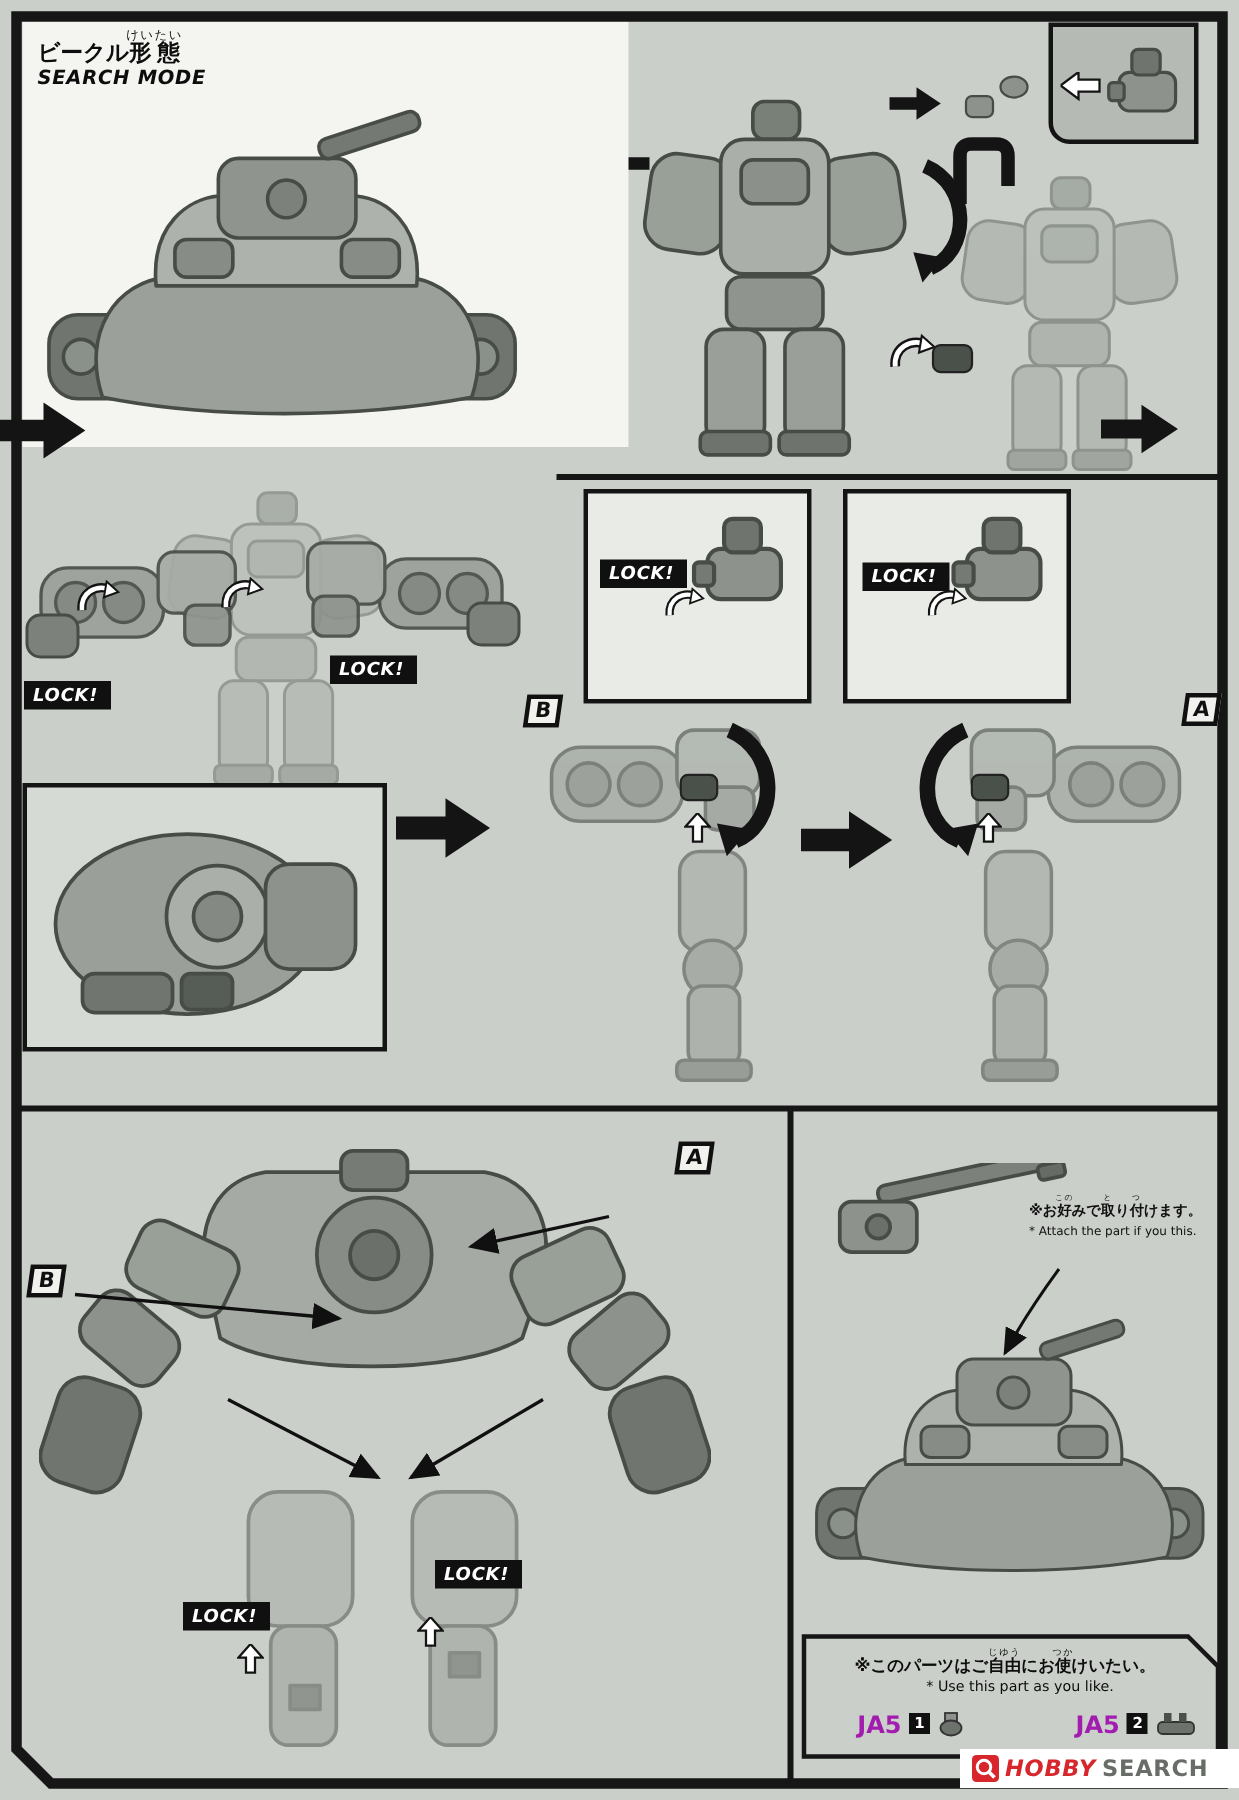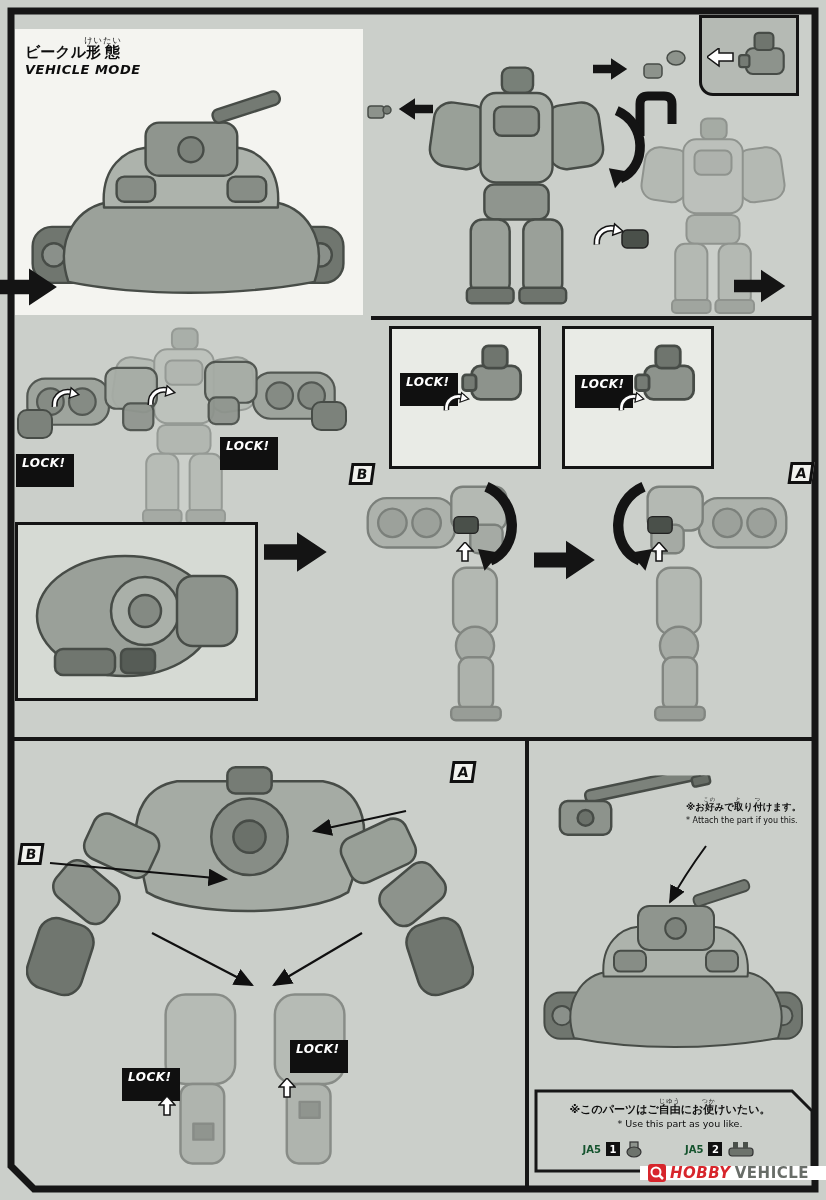--- a/index.html
+++ b/index.html
@@ -7,39 +7,39 @@
   .page { position:relative; width:826px; height:1200px; background:#cbcfca; overflow:hidden; margin:0 auto; }
   .abs { position:absolute; }
   svg { display:block; }
 
   .whitebox { background:#f4f4f0; }
   .title-ja { font-size:15px; font-weight:bold; color:#0d0d0d; line-height:1.1; }
   .title-en { font-size:13px; font-weight:bold; font-style:italic; color:#0d0d0d; letter-spacing:.5px; margin-top:1px; }
   ruby rt { font-size:55%; font-weight:normal; letter-spacing:1px; }
 
   .lock { background:#101010; color:#ffffff; font-weight:bold; font-style:italic;
-          font-size:12px; padding:2px 8px 17px 6px; display:inline-block; letter-spacing:.5px; }
+          font-size:12px; padding:2px 8px 3px 6px; display:inline-block; letter-spacing:.5px; }
   .abadge { width:24px; height:22px; border:3px solid #101010; background:#f1f2ee;
             font-weight:bold; font-size:14px; color:#101010; display:flex; align-items:center;
             justify-content:center; transform:skewX(-8deg); }
 
   .panel { background:#e9ebe6; border:3px solid #141414; }
   .framedbox { background:#d6dad4; border:3px solid #141414; }
   .insetbox { background:#b5bab4; border:3px solid #141414; border-bottom-left-radius:14px; }
 
   .divider { background:#161616; }
 
   .note-ja { font-size:9.5px; font-weight:bold; color:#101010; white-space:nowrap; }
   .note-en { font-size:8px; color:#101010; white-space:nowrap; margin-top:2px; }
 
   .pb-ja { font-size:11px; font-weight:bold; color:#0d0d0d; text-align:center; white-space:nowrap; }
   .pb-en { font-size:9.5px; color:#0d0d0d; text-align:center; white-space:nowrap; margin-top:1px;margin-left:20px; }
   .parts-row { display:flex; align-items:center; justify-content:center; gap:34px; }
   .part-item { display:flex; align-items:center; gap:5px; }
-  .ja5 { font-size:10px; font-weight:bold; color:#14532d; }
+  .ja5 { font-size:16px; font-weight:bold; color:#a21caf;margin-left:32px; }
   .numbadge { background:#101010; color:#fff; width:14px; height:14px; font-size:10px;
               font-weight:bold; display:inline-flex; align-items:center; justify-content:center; }
 
   .watermark { background:#ffffff; display:flex; align-items:center; gap:4px; padding-left:8px; }
   .wm-1 { font-size:15px; font-weight:bold; font-style:italic; letter-spacing:.5px; }
   .wm-2 { font-size:15px; font-weight:bold; color:#686d68; letter-spacing:.5px; }
 </style>
 </head>
 <body>
 
@@ -147,24 +147,24 @@
           <circle cx="40" cy="43" r="8" fill="#6b716a"></circle>
         </g>
       </symbol>
     </defs>
   </svg>
 
   <svg class="abs" style="left:0;top:0;z-index:5" width="826" height="1200">
     <path d="M 11 11 H 815 V 1189 H 34 L 11 1166 Z" fill="none" stroke="#161616" stroke-width="7"></path>
   </svg>
 
-  <div class="abs whitebox" style="left:15px;top:29px;width:348px;height:286px;z-index:2">
+  <div class="abs whitebox" style="left:15px;top:12px;width:404px;height:286px;z-index:2">
     <div class="abs" style="left:10px;top:7px">
       <div class="title-ja"><span>ビークル</span><ruby><span>形態</span><rt>けいたい</rt></ruby></div>
-      <div class="title-en">VEHICLE MODE</div>
+      <div class="title-en">SEARCH MODE</div>
     </div>
     <svg class="abs" style="left:9px;top:55px" width="330" height="222" viewBox="0 0 340 230">
         <use href="#sym-tank"></use>
       </svg>
   </div>
 
   <svg class="abs" style="left:-2px;top:262px;z-index:6" width="62" height="50" viewBox="0 0 60 40">
     <polygon points="0,13 30,13 30,2 57,20 30,38 30,27 0,27" fill="#141414"></polygon>
   </svg>
 
@@ -381,23 +381,23 @@
         <span class="numbadge">2</span>
         <svg width="30" height="20" viewBox="0 0 30 20">
           <rect x="2" y="9" width="24" height="8" rx="3" fill="#6d736c" stroke="#333" stroke-width="1.2"></rect>
           <rect x="6" y="3" width="5" height="6" fill="#4a504a"></rect>
           <rect x="16" y="3" width="5" height="6" fill="#4a504a"></rect>
         </svg>
       </div>
     </div>
   </div>
 
-  <div class="abs watermark" style="left:640px;top:1166px;width:186px;height:14px;z-index:7">
+  <div class="abs watermark" style="left:640px;top:1166px;width:186px;height:26px;z-index:7">
     <svg width="18" height="18" viewBox="0 0 18 18">
       <rect x="0" y="0" width="18" height="18" rx="3" fill="#d7262c"></rect>
       <circle cx="8" cy="8" r="4.5" fill="none" stroke="#ffffff" stroke-width="2"></circle>
       <line x1="11" y1="11" x2="15" y2="15" stroke="#ffffff" stroke-width="2.5"></line>
     </svg>
     <span class="wm-1" style="color:#d7262c">HOBBY</span>
-    <span class="wm-2">VEHICLE</span>
+    <span class="wm-2">SEARCH</span>
   </div>
 
 </div>
 
 </body></html>

